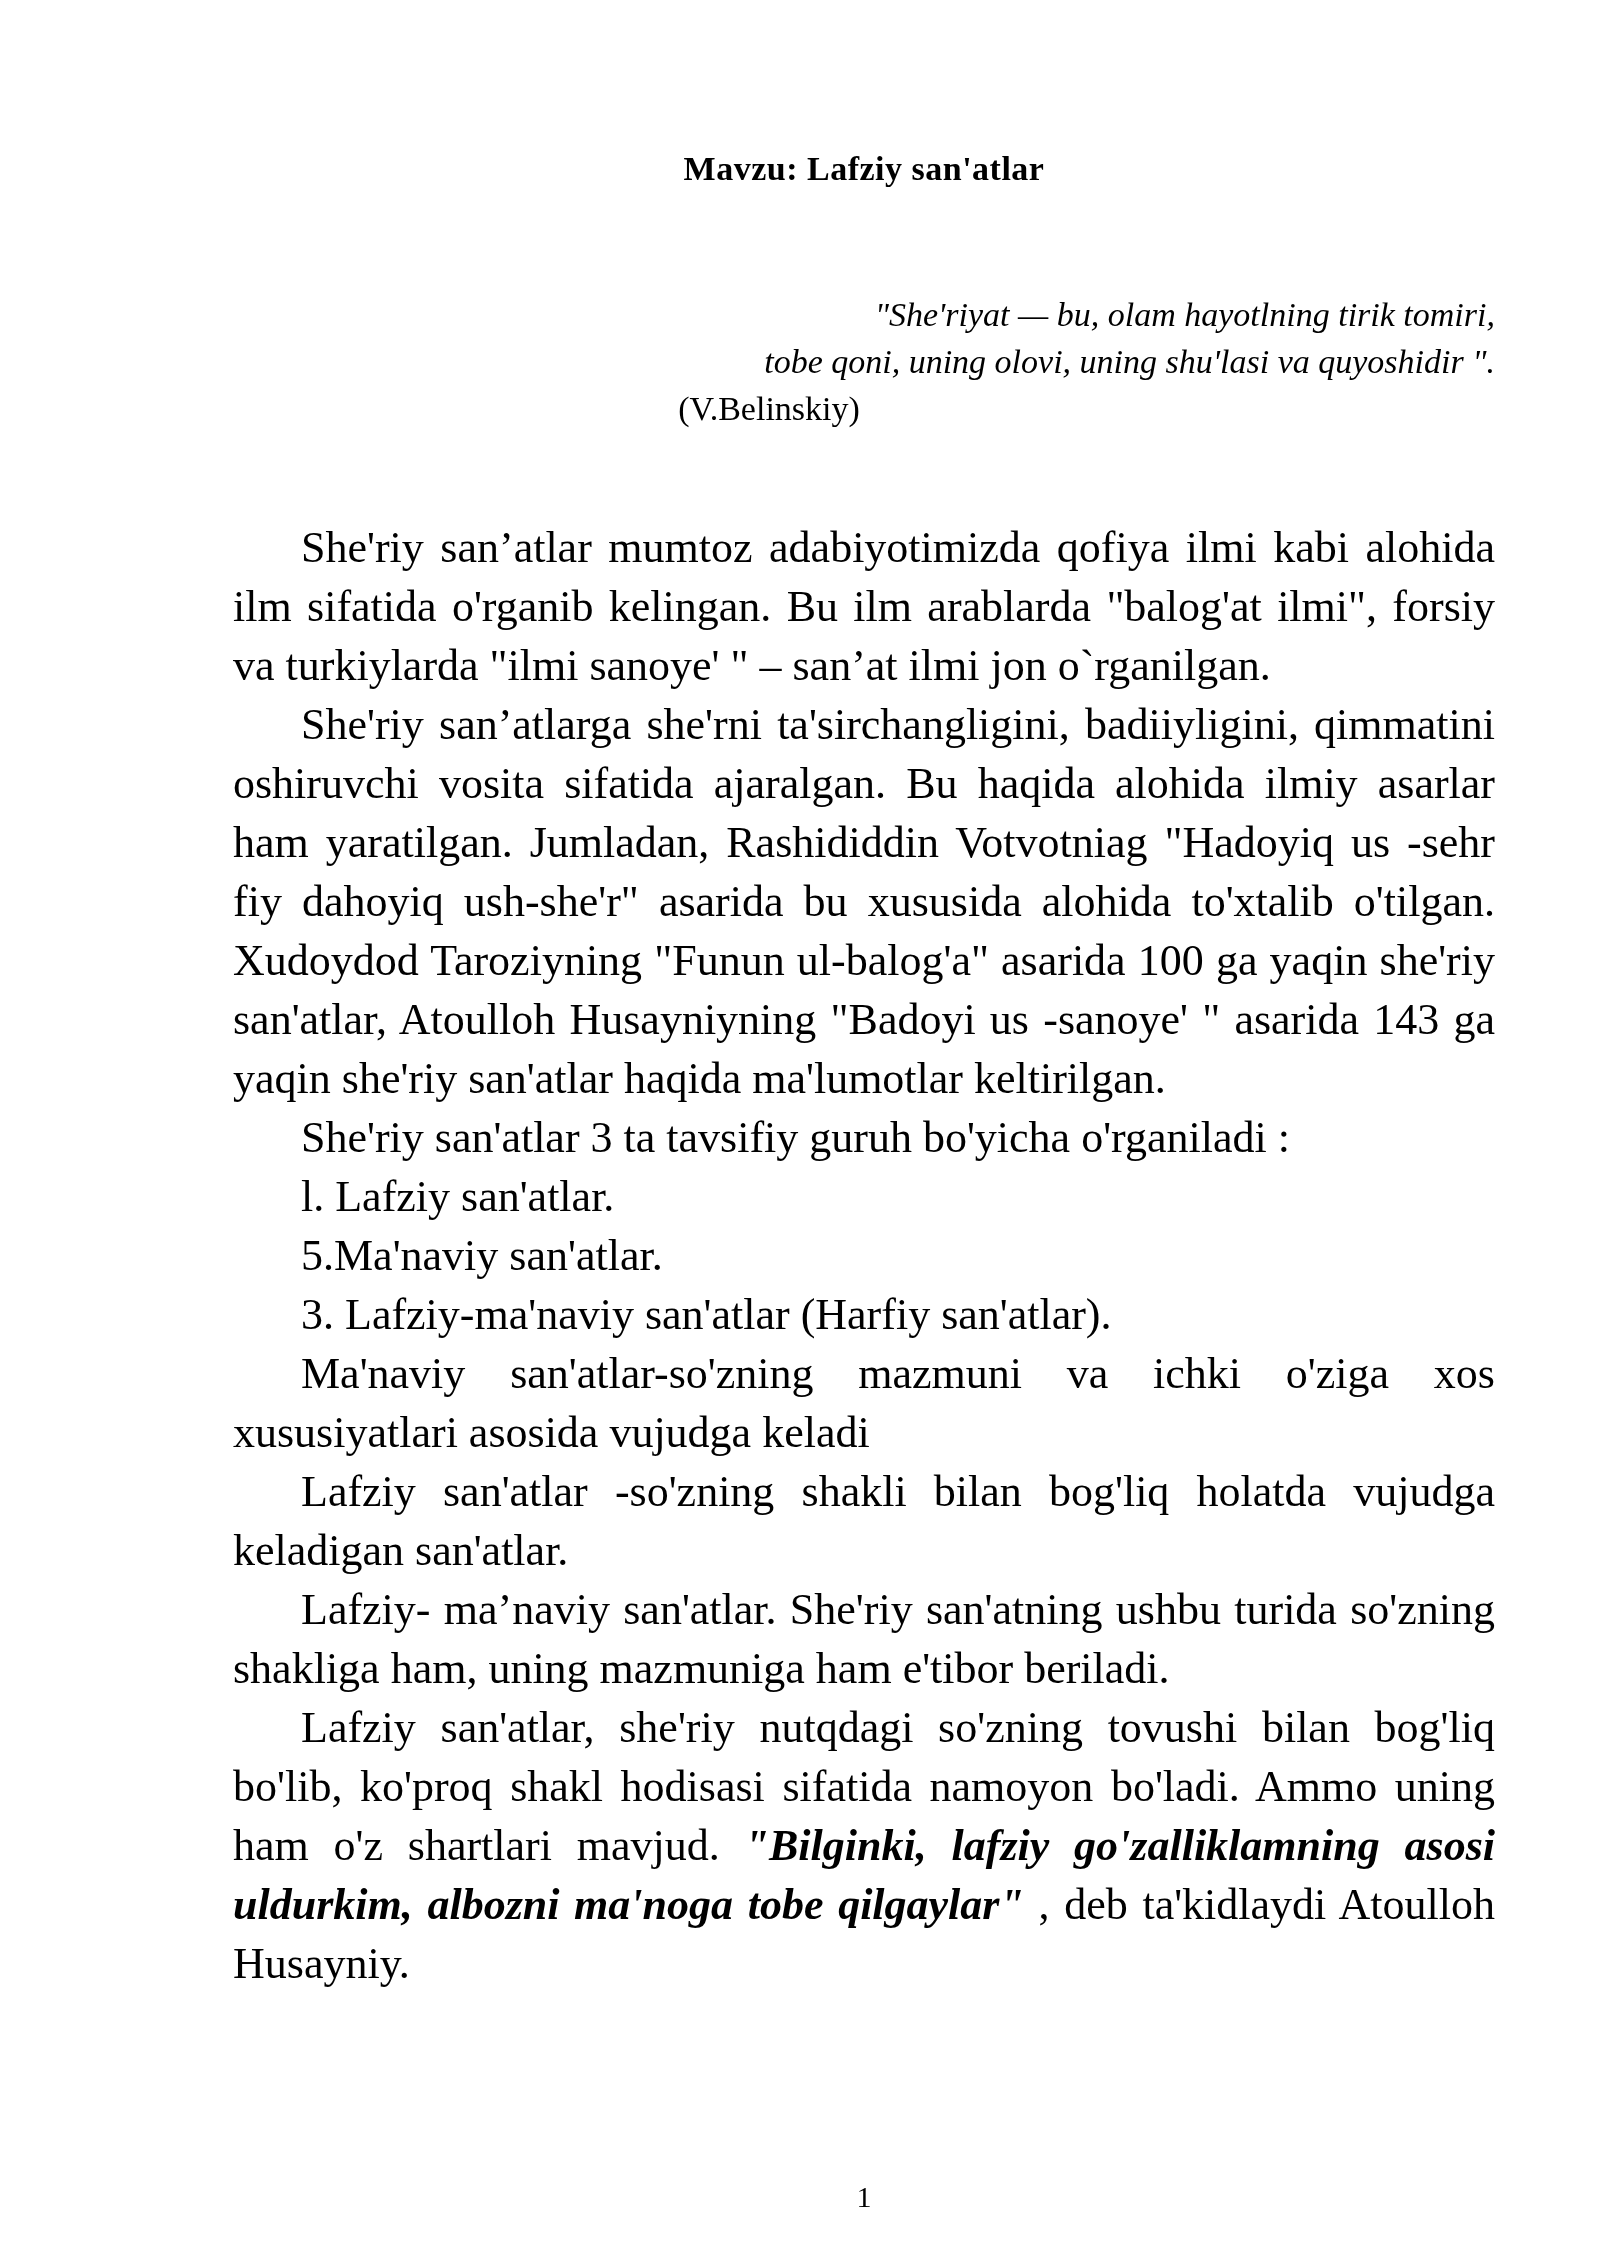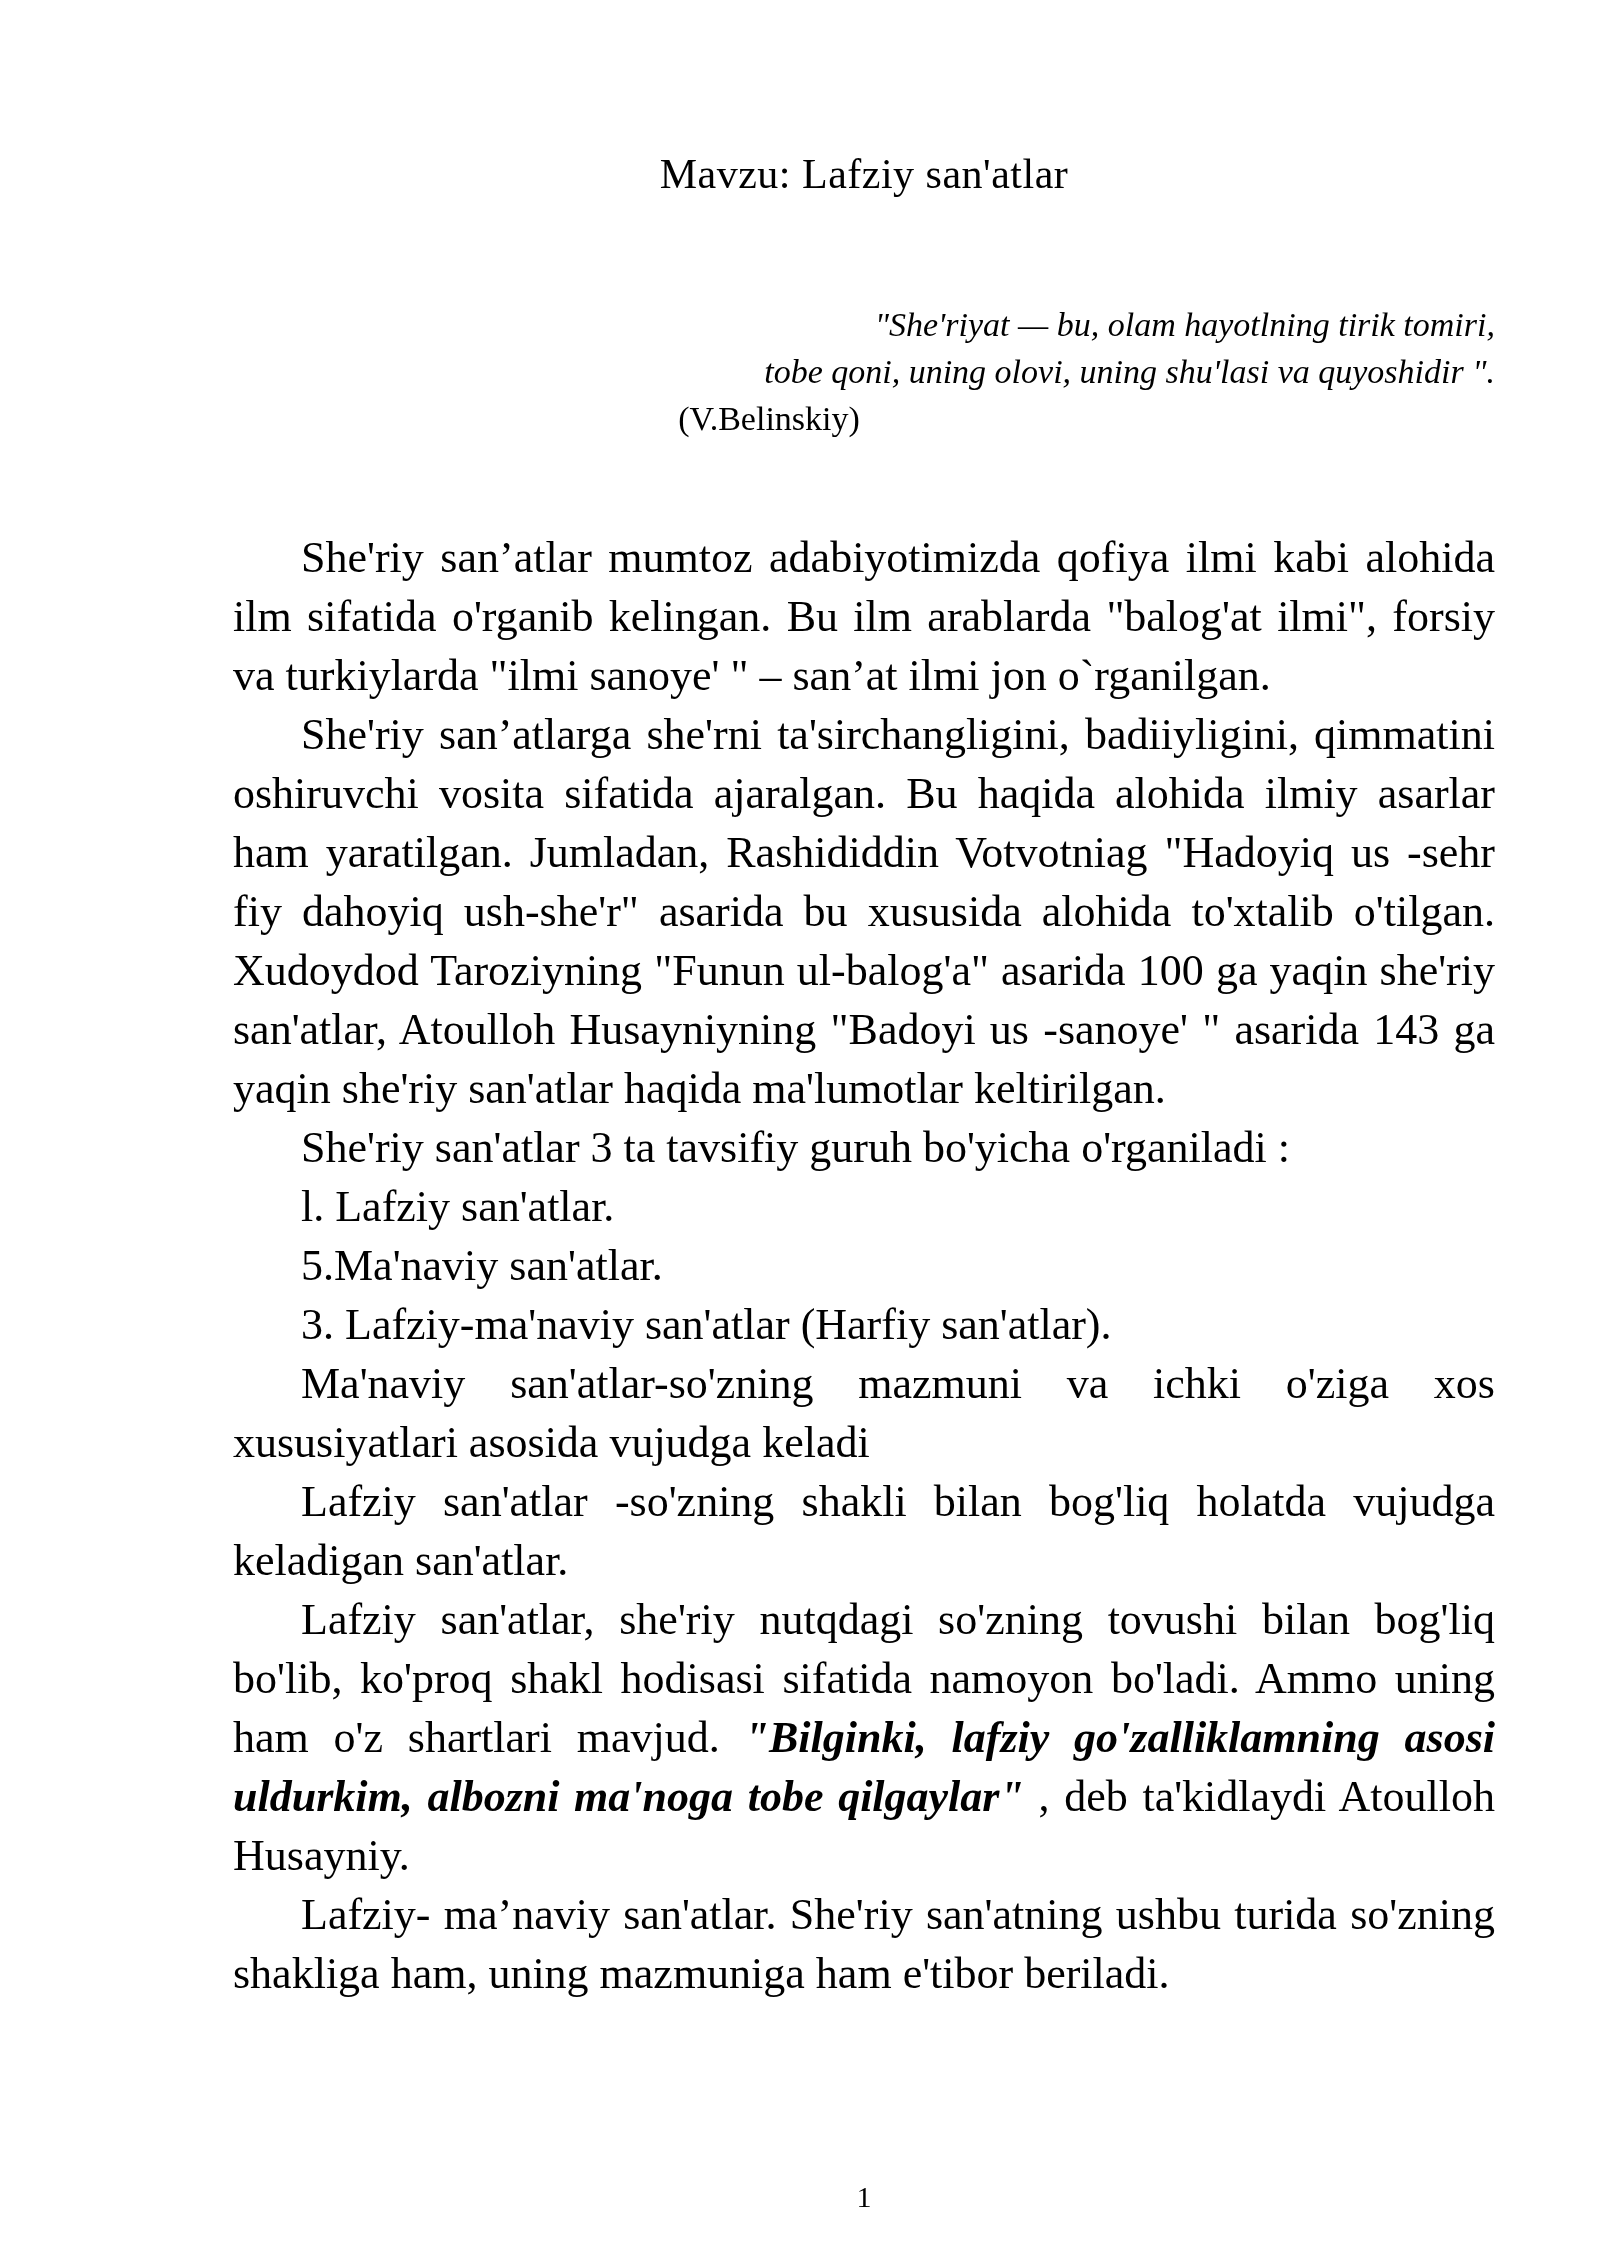--- a/index.html
+++ b/index.html
@@ -13,22 +13,22 @@
   .page {
     position: relative;
     width: 1600px;
     height: 2262px;
     background: #ffffff;
     padding: 0 105px 0 233px;
     overflow: hidden;
   }
   .title {
     padding-top: 150px;
-    font-size: 42px;
-    font-weight: normal;
+    font-size: 34px;
+    font-weight: bold;
     text-align: center;
     letter-spacing: 0.5px;
   }
   .epigraph {
     margin-top: 103px;
     font-size: 34px;
     line-height: 47px;
   }
   .epigraph-line {
     font-style: italic;
@@ -77,19 +77,19 @@
 
   <div class="body-text">
     <p>She'riy san’atlar mumtoz adabiyotimizda qofiya ilmi kabi alohida ilm sifatida o'rganib kelingan. Bu ilm arablarda "balog'at ilmi", forsiy va turkiylarda "ilmi sanoye' " – san’at ilmi jon o`rganilgan.</p>
     <p>She'riy san’atlarga she'rni ta'sirchangligini, badiiyligini, qimmatini oshiruvchi vosita sifatida ajaralgan. Bu haqida alohida ilmiy asarlar ham yaratilgan. Jumladan, Rashididdin Votvotniag "Hadoyiq us -sehr fiy dahoyiq ush-she'r" asarida bu xususida alohida to'xtalib o'tilgan. Xudoydod Taroziyning "Funun ul-balog'a" asarida 100 ga yaqin she'riy san'atlar, Atoulloh Husayniyning "Badoyi us -sanoye' " asarida 143 ga yaqin she'riy san'atlar haqida ma'lumotlar keltirilgan.</p>
     <p>She'riy san'atlar 3 ta tavsifiy guruh bo'yicha o'rganiladi :</p>
     <p>l. Lafziy san'atlar.</p>
     <p>5.Ma'naviy san'atlar.</p>
     <p>3. Lafziy-ma'naviy san'atlar (Harfiy san'atlar).</p>
     <p>Ma'naviy san'atlar-so'zning mazmuni va ichki o'ziga xos xususiyatlari asosida vujudga keladi</p>
     <p>Lafziy san'atlar -so'zning shakli bilan bog'liq holatda vujudga keladigan san'atlar.</p>
+    <p>Lafziy- ma’naviy san'atlar. She'riy san'atning ushbu turida so'zning shakliga ham, uning mazmuniga ham e'tibor beriladi.</p>
     <p><span>Lafziy san'atlar, she'riy nutqdagi so'zning tovushi bilan bog'liq bo'lib, ko'proq shakl hodisasi sifatida namoyon bo'ladi. Ammo uning ham o'z shartlari mavjud. </span><span class="bold-italic">"Bilginki, lafziy go'zalliklamning asosi uldurkim, albozni ma'noga tobe qilgaylar"</span><span> , deb ta'kidlaydi Atoulloh Husayniy.</span></p>
-    <p>Lafziy- ma’naviy san'atlar. She'riy san'atning ushbu turida so'zning shakliga ham, uning mazmuniga ham e'tibor beriladi.</p>
   </div>
 
   <div class="page-number">1</div>
 
 </div>
 
 </body></html>

